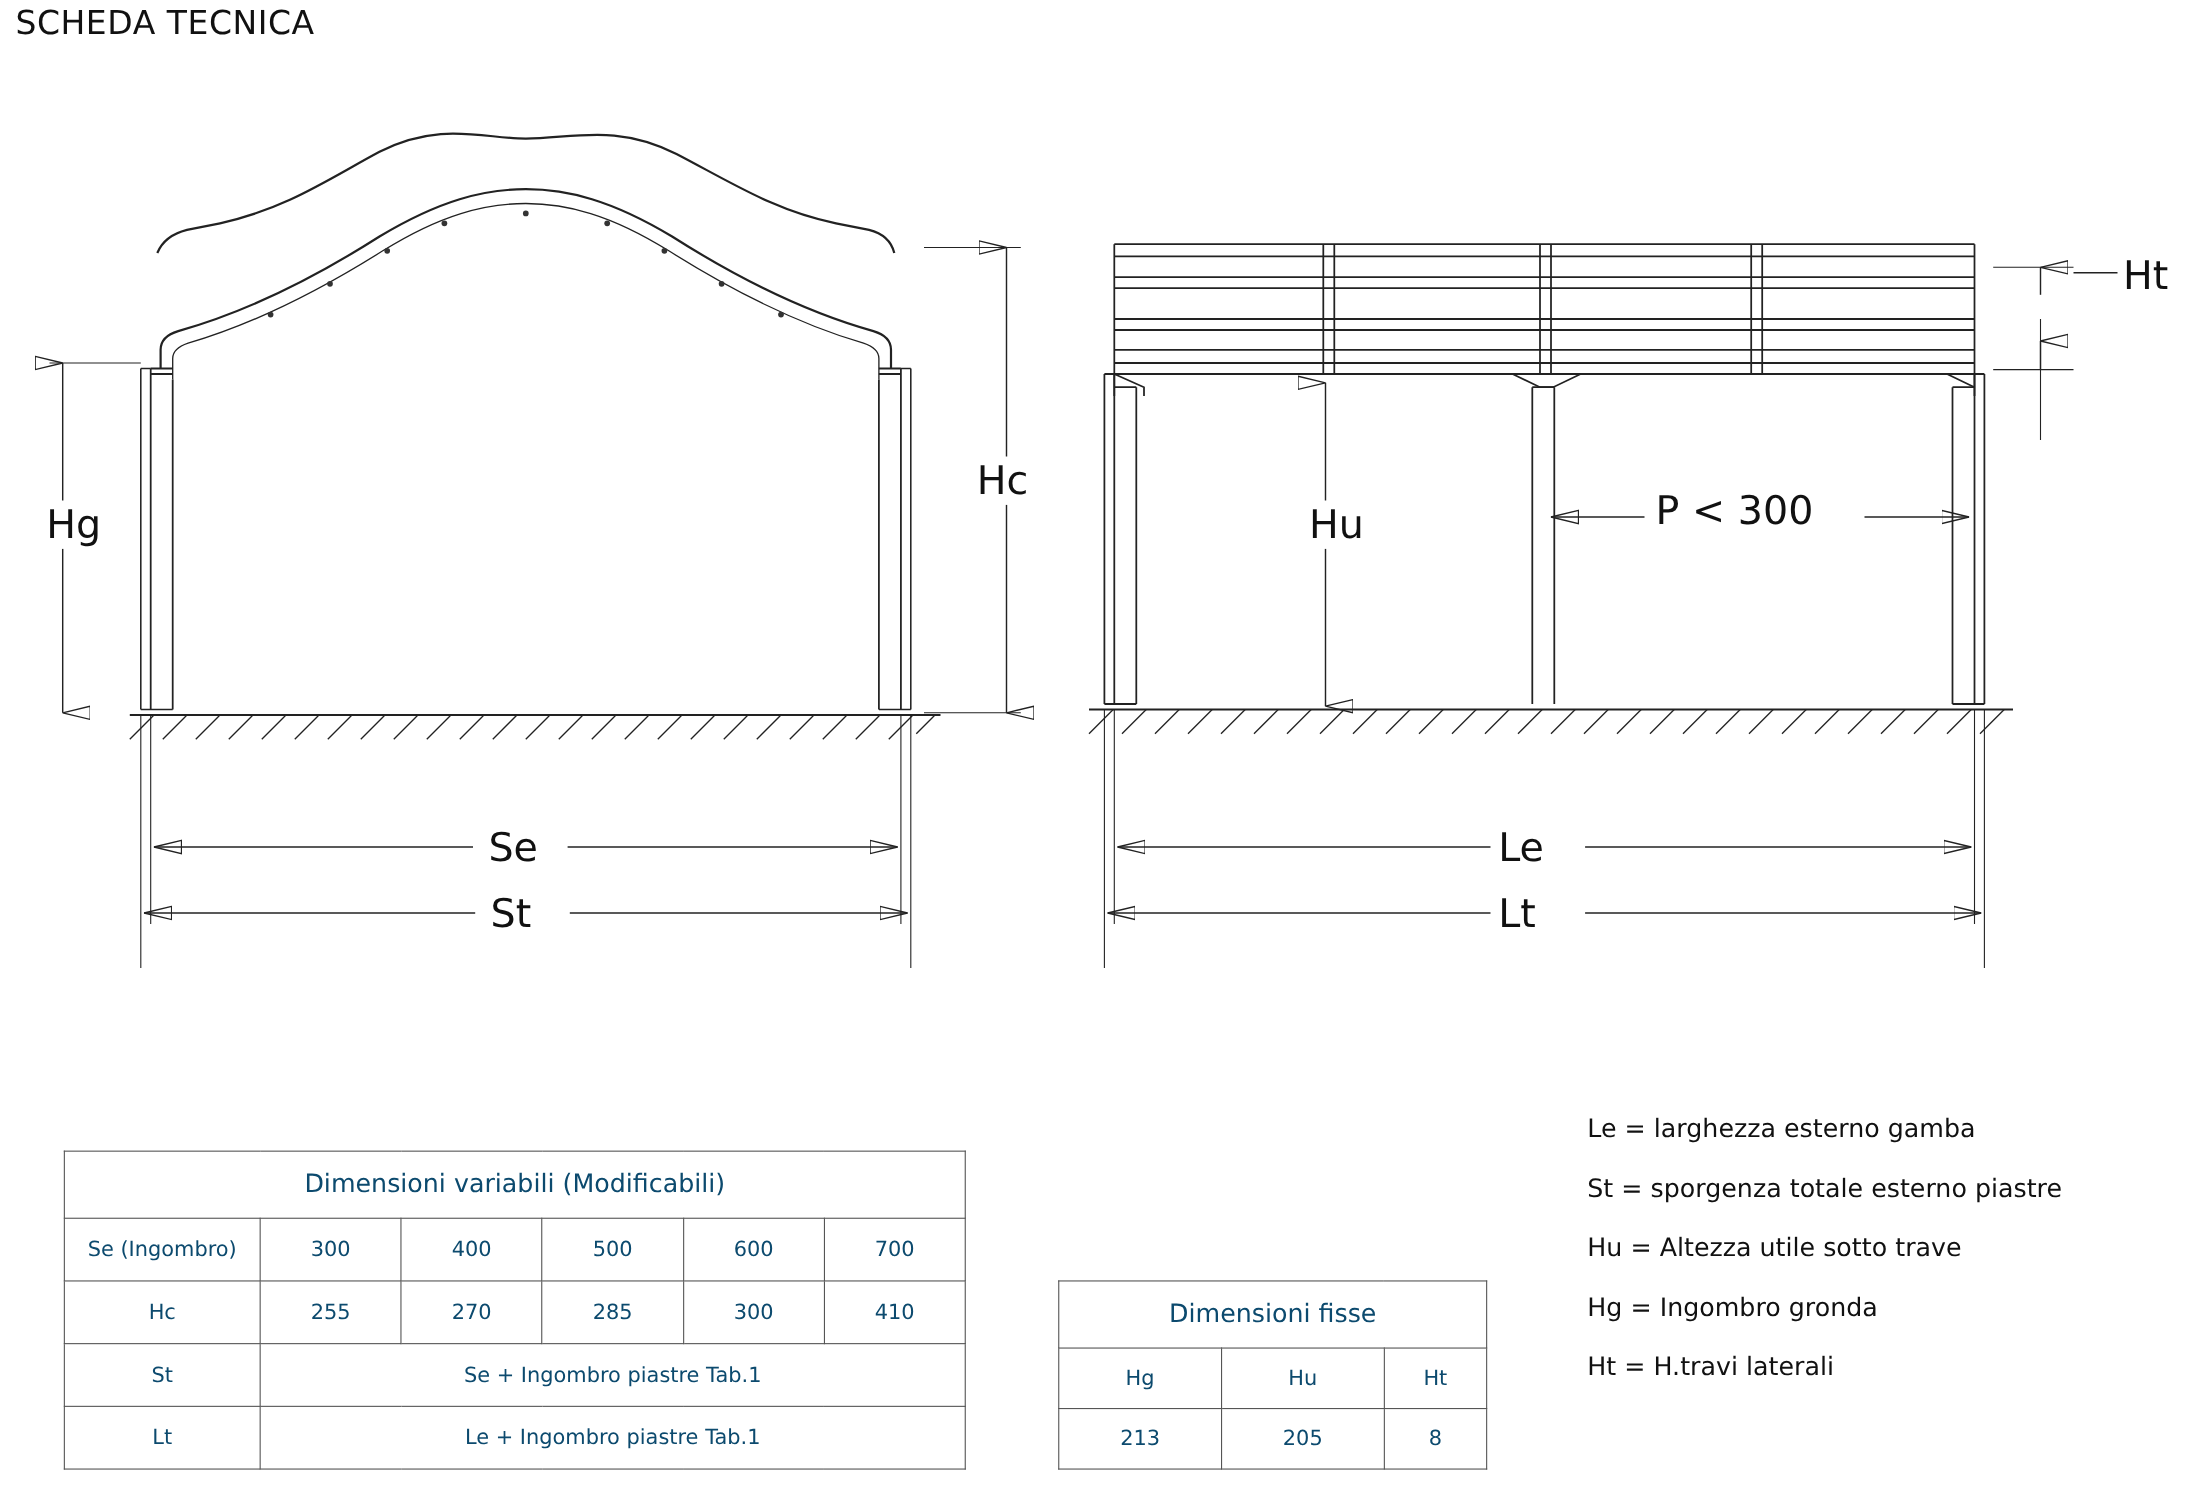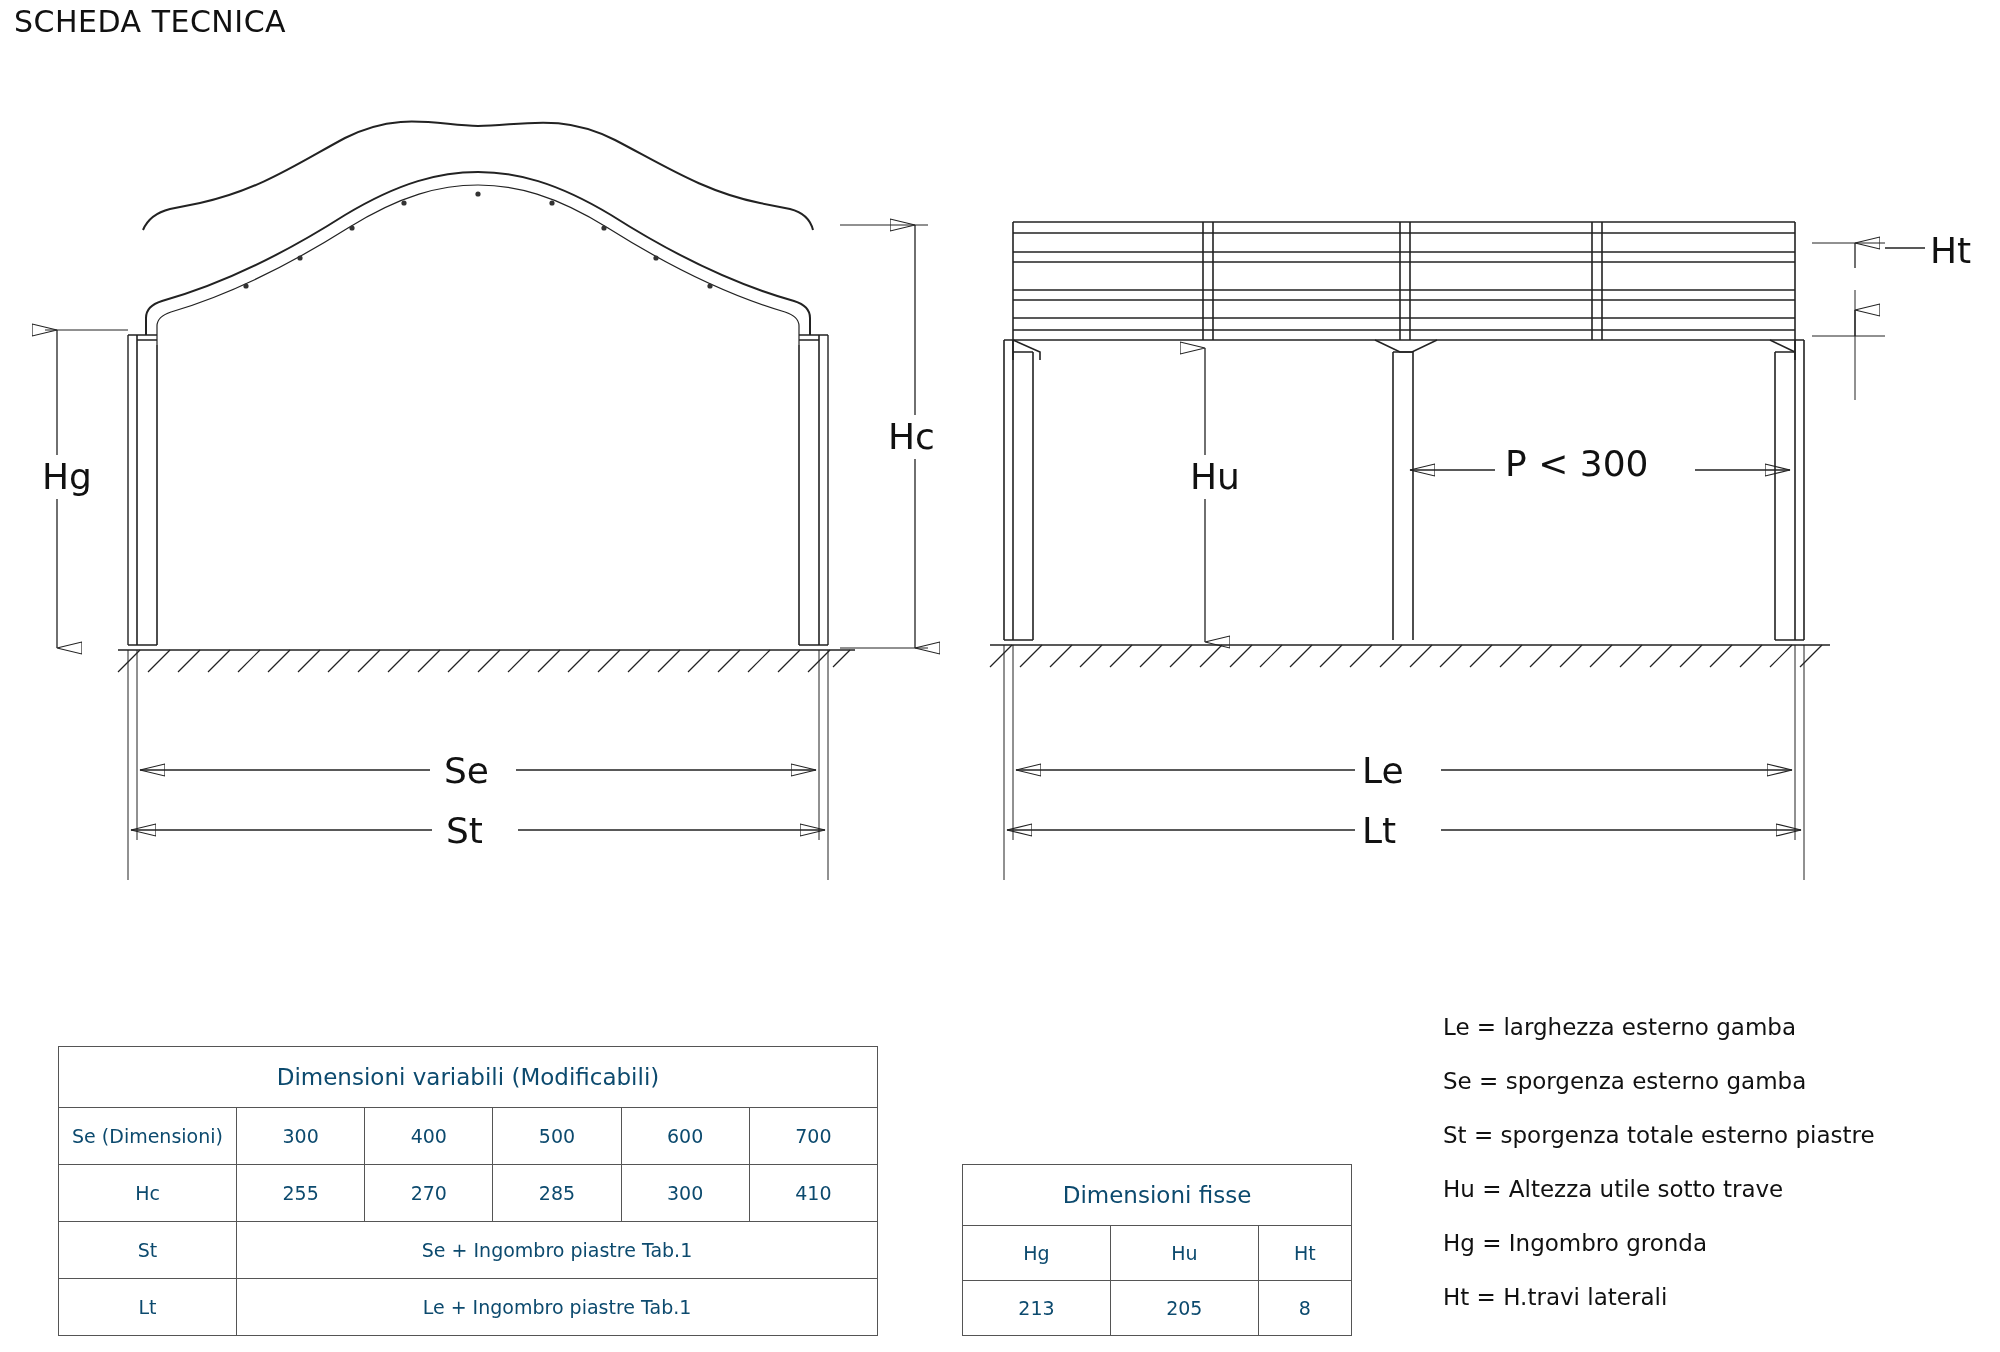--- a/index.html
+++ b/index.html
@@ -308,21 +308,21 @@
       <text class="lbl lbl-huge" x="1930" y="263">Ht</text>
     </g>
   </svg>
 
   <table class="tbl" id="var-table">
     <tbody>
         <tr>
       <td class="hdr" colspan="6">Dimensioni variabili (Modificabili)</td>
     </tr>
     <tr>
-      <td style="width:175px">Se (Dimensioni)</td>
+      <td style="width:175px">Se (Ingombro)</td>
       <td>300</td>
       <td>400</td>
       <td>500</td>
       <td>600</td>
       <td>700</td>
     </tr>
     <tr>
       <td>Hc</td>
       <td>255</td>
       <td>270</td>
@@ -354,20 +354,19 @@
     <tr>
       <td>213</td>
       <td>205</td>
       <td>8</td>
     </tr>
   </tbody>
     </table>
 
   <div id="legend">
     <div class="row">Le = larghezza esterno gamba</div>
-    <div class="row">Se = sporgenza esterno gamba</div>
     <div class="row">St = sporgenza totale esterno piastre</div>
     <div class="row">Hu = Altezza utile sotto trave</div>
     <div class="row">Hg = Ingombro gronda</div>
     <div class="row">Ht = H.travi laterali</div>
   </div>
 
 </div>
 
 </body></html>

